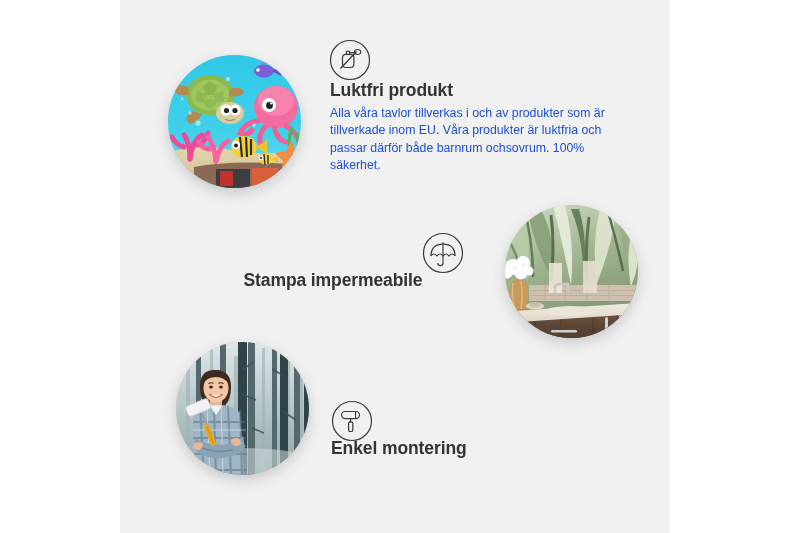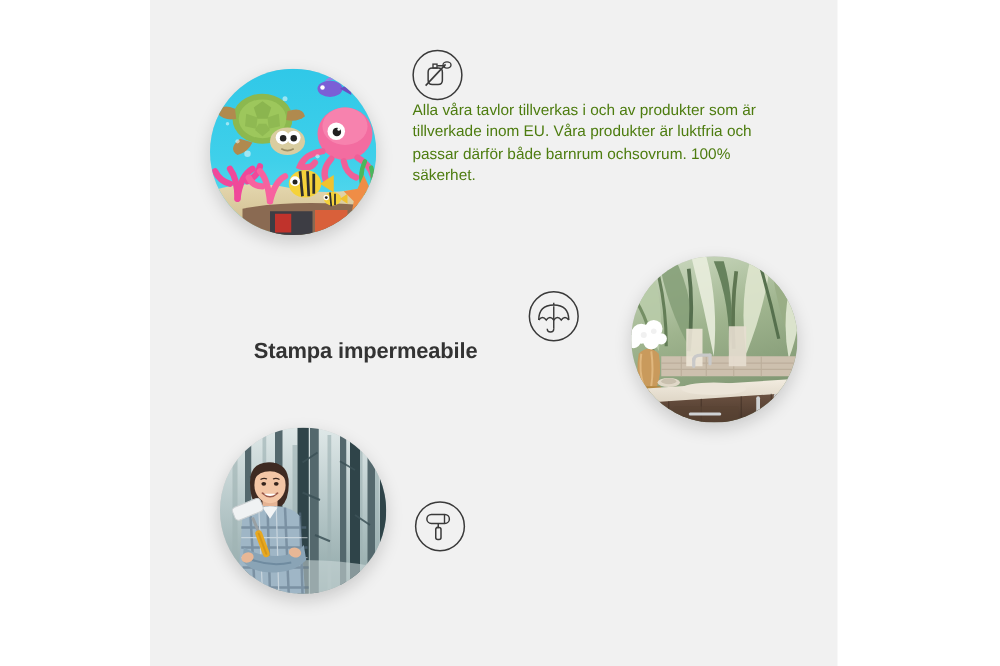--- a/index.html
+++ b/index.html
@@ -24,34 +24,34 @@
     width: 550px;
     height: 533px;
     background: #f1f1f1;
   }
 
   
   .feature { position: absolute; }
 
   .feature-text { position: absolute; }
   .feature-text.align-left  { text-align: left; }
-  .feature-text.align-right { text-align: left; }
+  .feature-text.align-right { text-align: center; }
 
   .feat-title {
     font-size: 17.5px;
     font-weight: bold;
     color: #333333;
     letter-spacing: -0.1px;
     margin: 0 0 3px 0;
     line-height: 1.25;
     white-space: nowrap;
   }
   .feat-desc {
     font-size: 12.3px;
-    color: #4d7c0f;
+    color: #1d4ed8;
     line-height: 1.42;
     margin: 0;
   }
 
   
   .icon-circle {
     position: absolute;
     width: 42px;
     height: 42px;
   }
@@ -204,20 +204,21 @@
 
       <path d="M20.8 13.6 h4.6 q1.4 0 1.4 1.4" fill="none" stroke="#3a3a3a" stroke-width="1.1"></path>
 
       <ellipse cx="28.6" cy="13" rx="3.2" ry="2.5" fill="none" stroke="#3a3a3a" stroke-width="1.1"></ellipse>
 
       <line x1="11.5" y1="29.5" x2="27.5" y2="12.5" stroke="#3a3a3a" stroke-width="1.3"></line>
     </svg>
   </div>
 
   <div class="feature-text align-left" id="text-odourless">
+    <p class="feat-title">Luktfri produkt</p>
     <p class="feat-desc">Alla våra tavlor tillverkas i och av produkter som är tillverkade inom EU. Våra produkter är luktfria och passar därför både barnrum ochsovrum. 100% säkerhet.</p>
   </div>
 </div>
 
 <div class="feature">
 
   <div class="photo" id="photo-bath">
     <svg viewBox="0 0 133 133" preserveAspectRatio="xMidYMid slice" aria-hidden="true">
       <defs>
         <linearGradient id="leafBg" x1="0" y1="0" x2="0.3" y2="1">
@@ -442,14 +443,15 @@
       <rect x="10.5" y="11.5" width="18" height="7.2" rx="3.6" fill="none" stroke="#3a3a3a" stroke-width="1.2"></rect>
       <line x1="24.6" y1="11.5" x2="24.6" y2="18.7" stroke="#3a3a3a" stroke-width="1.1"></line>
 
       <path d="M19.6 18.7 v3.2 h-1.6" fill="none" stroke="#3a3a3a" stroke-width="1.2"></path>
 
       <rect x="17.6" y="21.9" width="4.2" height="9.6" rx="1.6" fill="none" stroke="#3a3a3a" stroke-width="1.2"></rect>
     </svg>
   </div>
 
   <div class="feature-text align-left" id="text-mounting">
+    <p class="feat-title">Enkel montering</p>
   </div>
 </div>
 
 </body></html>

